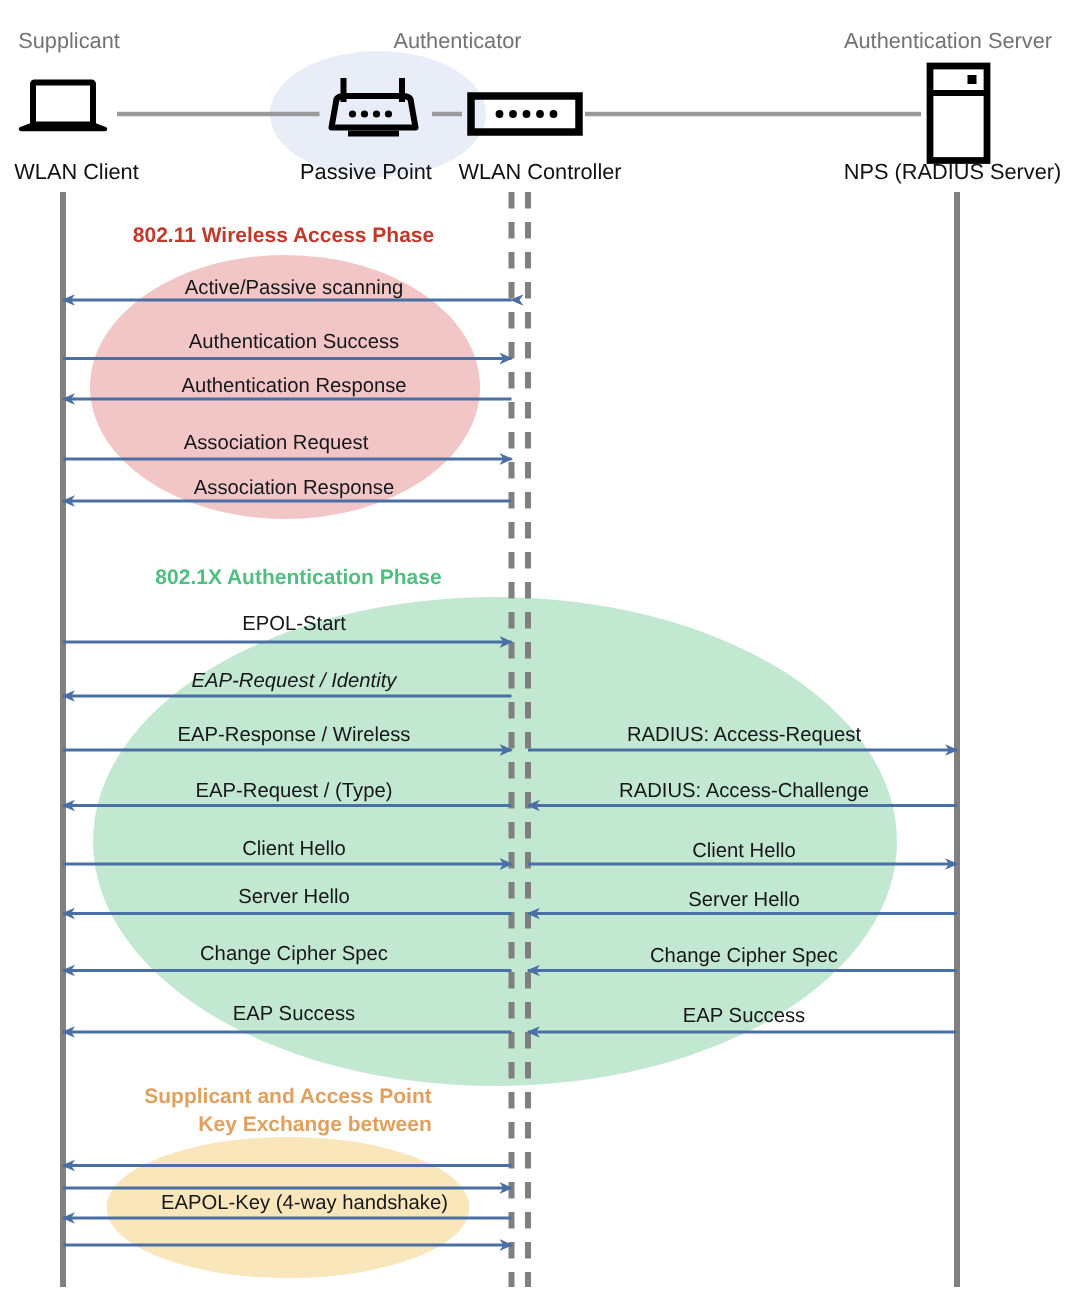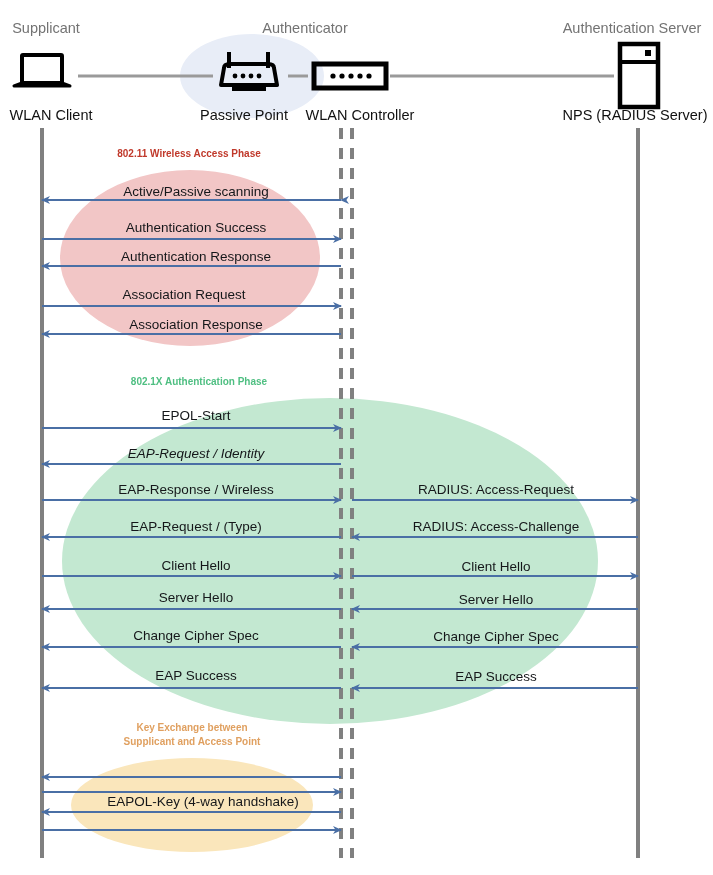--- a/index.html
+++ b/index.html
@@ -42,23 +42,23 @@
     color: #111111;
     text-align: right;
   }
   .msg {
     font-size: 13.5px;
     color: #15171a;
     text-align: left;
     transform: translateX(-50%);
   }
   .phase-title {
-    font-size: 10px;
+    font-size: 14px;
     font-weight: 600;
-    text-align: center;
+    text-align: right;
     transform: translateX(-50%);
     line-height: 1.35;
   }
   .phase-wireless { color: #c0392b; }
   .phase-dot1x    { color: #4fbf82; }
   .phase-key      { color: #e0a060; }
   .center-x { transform: translateX(-50%); }
 </style>
 </head>
 <body>
@@ -158,22 +158,22 @@
   <div class="lbl actor-top center-x" style="left:632px; top:20px;">Authentication Server</div>
 
   <div class="lbl actor-bottom center-x" style="left:51px; top:107px;">WLAN Client</div>
   <div class="lbl actor-bottom center-x" style="left:244px; top:107px;">Passive Point</div>
   <div class="lbl actor-bottom center-x" style="left:360px; top:107px;">WLAN Controller</div>
   <div class="lbl actor-bottom center-x" style="left:635px; top:107px;">NPS (RADIUS Server)</div>
 
   <div class="lbl phase-title phase-wireless" style="left:189px; top:147px;">802.11 Wireless Access Phase</div>
   <div class="lbl phase-title phase-dot1x" style="left:199px; top:375px;">802.1X Authentication Phase</div>
   <div class="lbl phase-title phase-key" style="left:192px; top:721px;">
+    <div>Supplicant and Access Point</div>
     <div>Key Exchange between</div>
-    <div>Supplicant and Access Point</div>
   </div>
 
   <div class="lbl msg" style="left:192px; top:794px;margin-left:11px;">EAPOL-Key (4-way handshake)</div>
 
   <div id="msg-label-group">
       <div class="lbl msg" style="left: 196px; top: 184px;">Active/Passive scanning</div>
       <div class="lbl msg" style="left: 196px; top: 220px;">Authentication  Success</div>
       <div class="lbl msg" style="left: 196px; top: 249px;">Authentication  Response</div>
       <div class="lbl msg" style="left: 184px; top: 287px;">Association Request</div>
       <div class="lbl msg" style="left: 196px; top: 317px;">Association Response</div>

